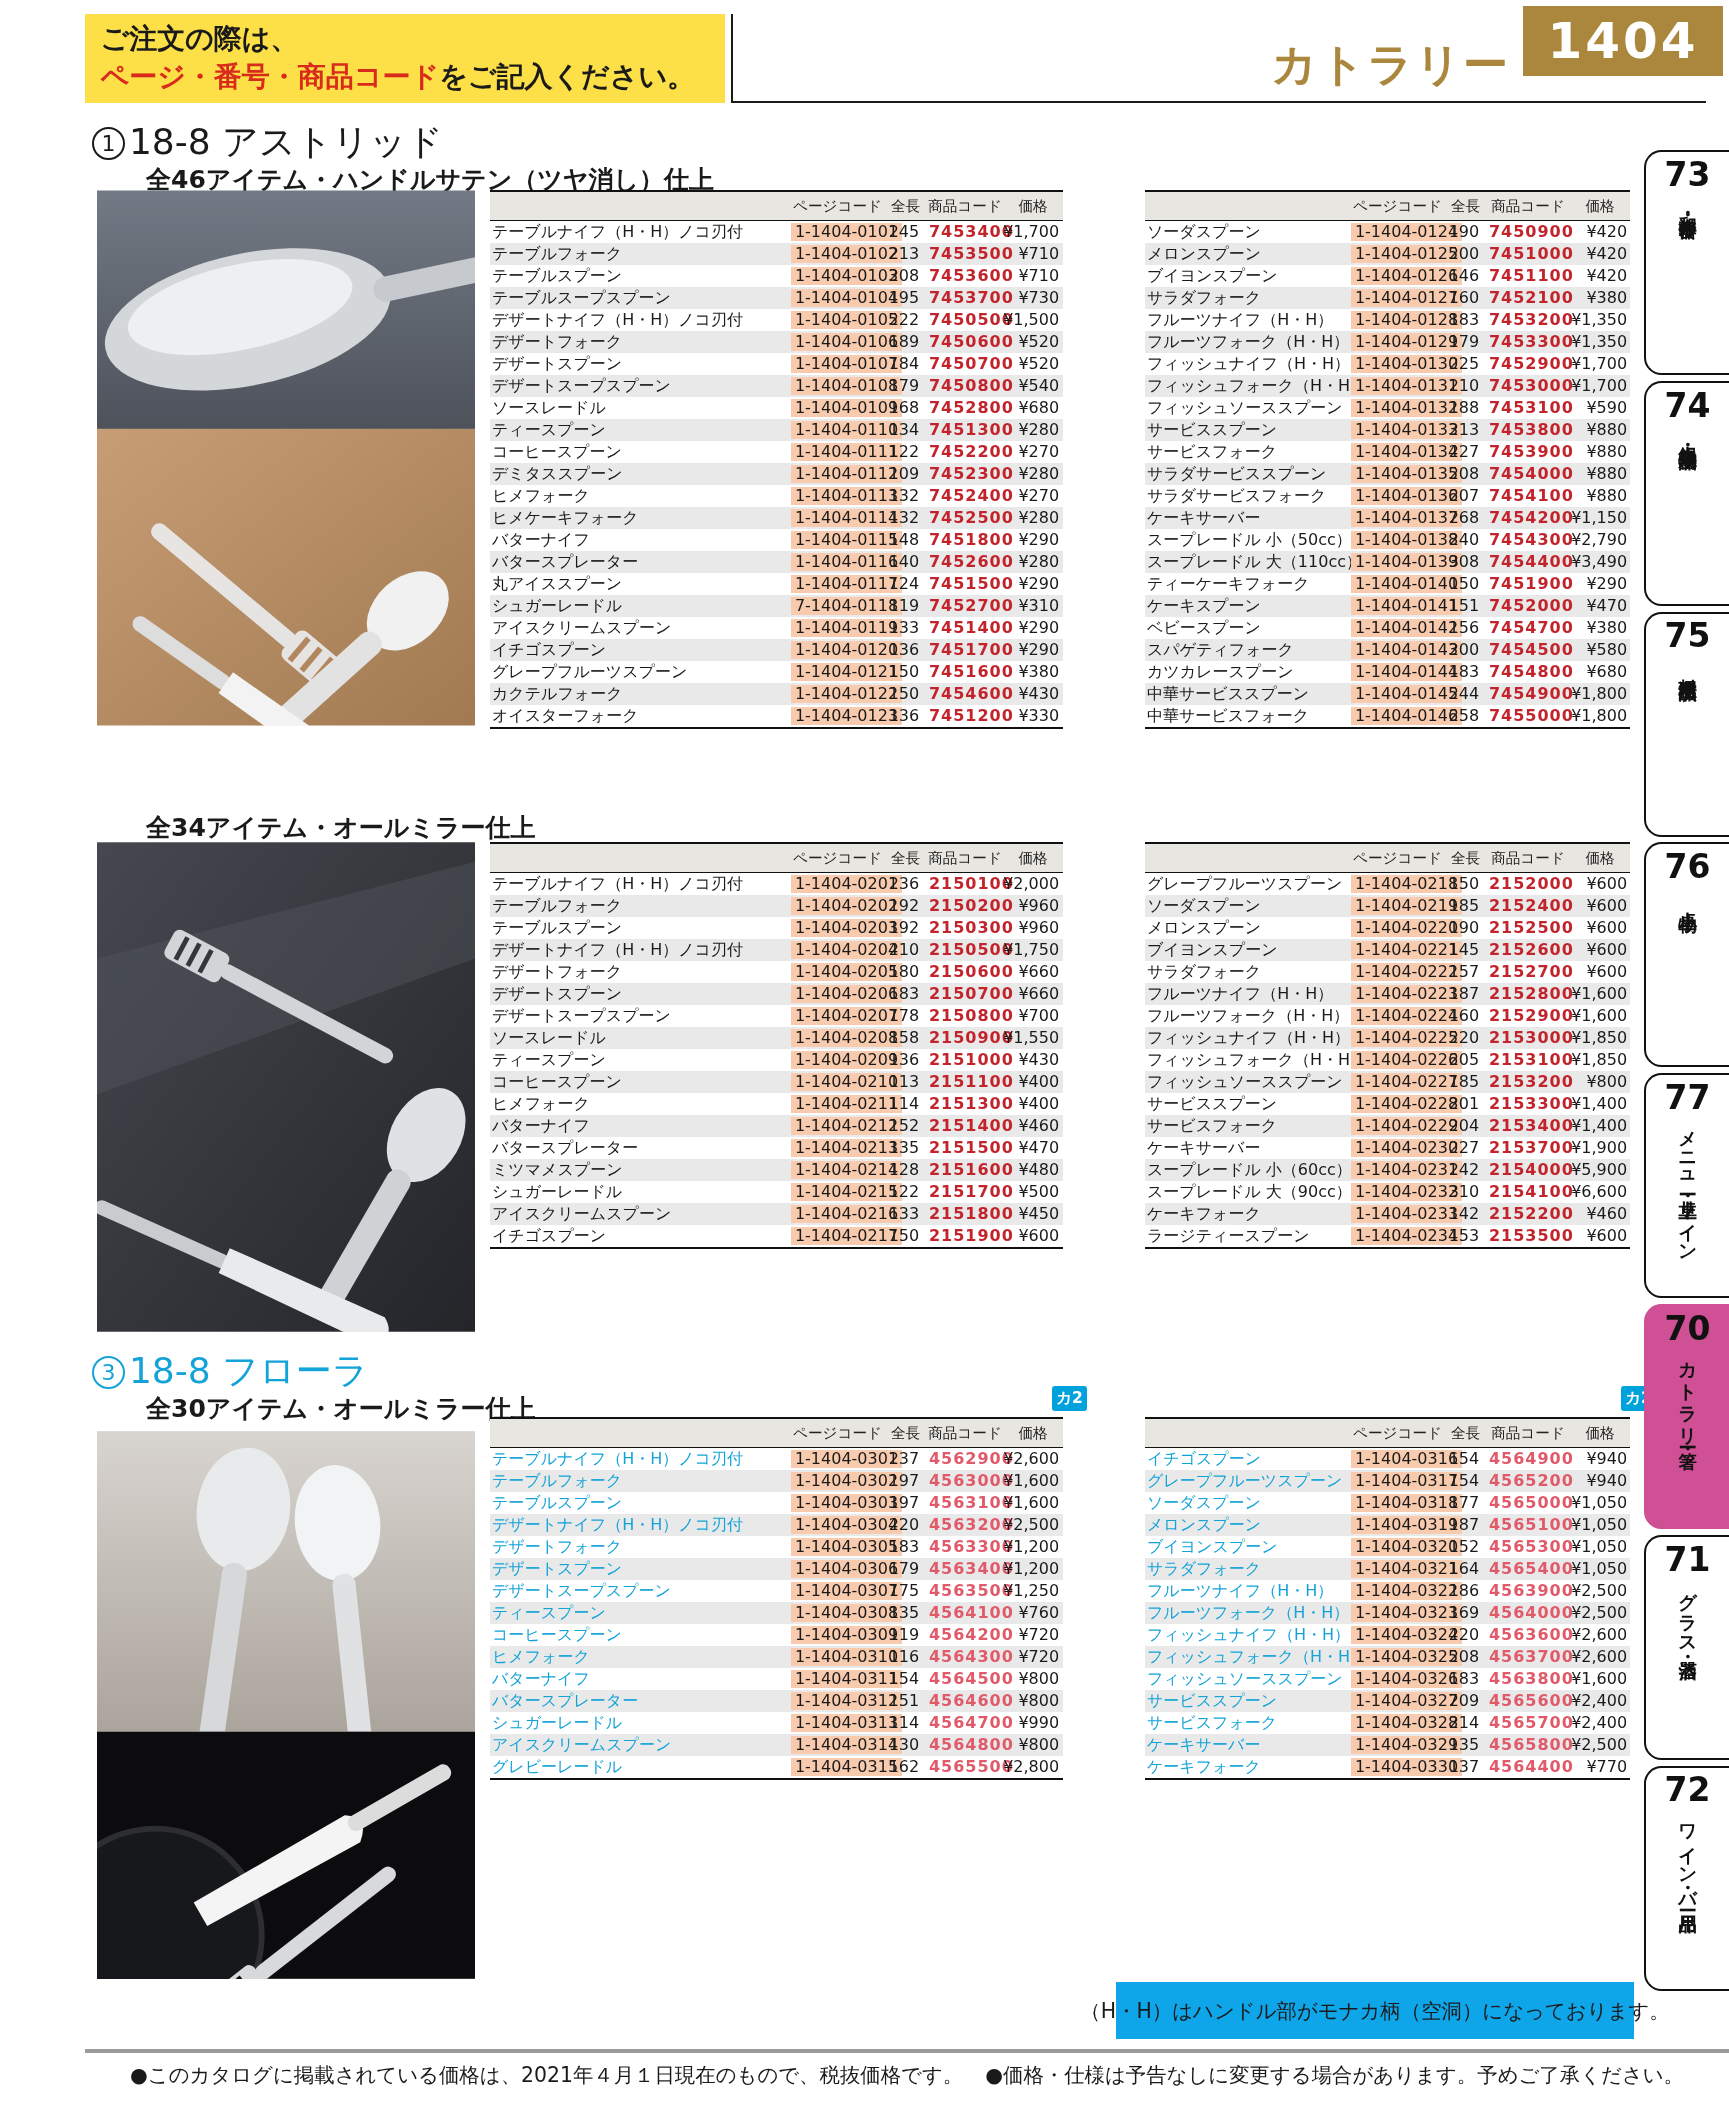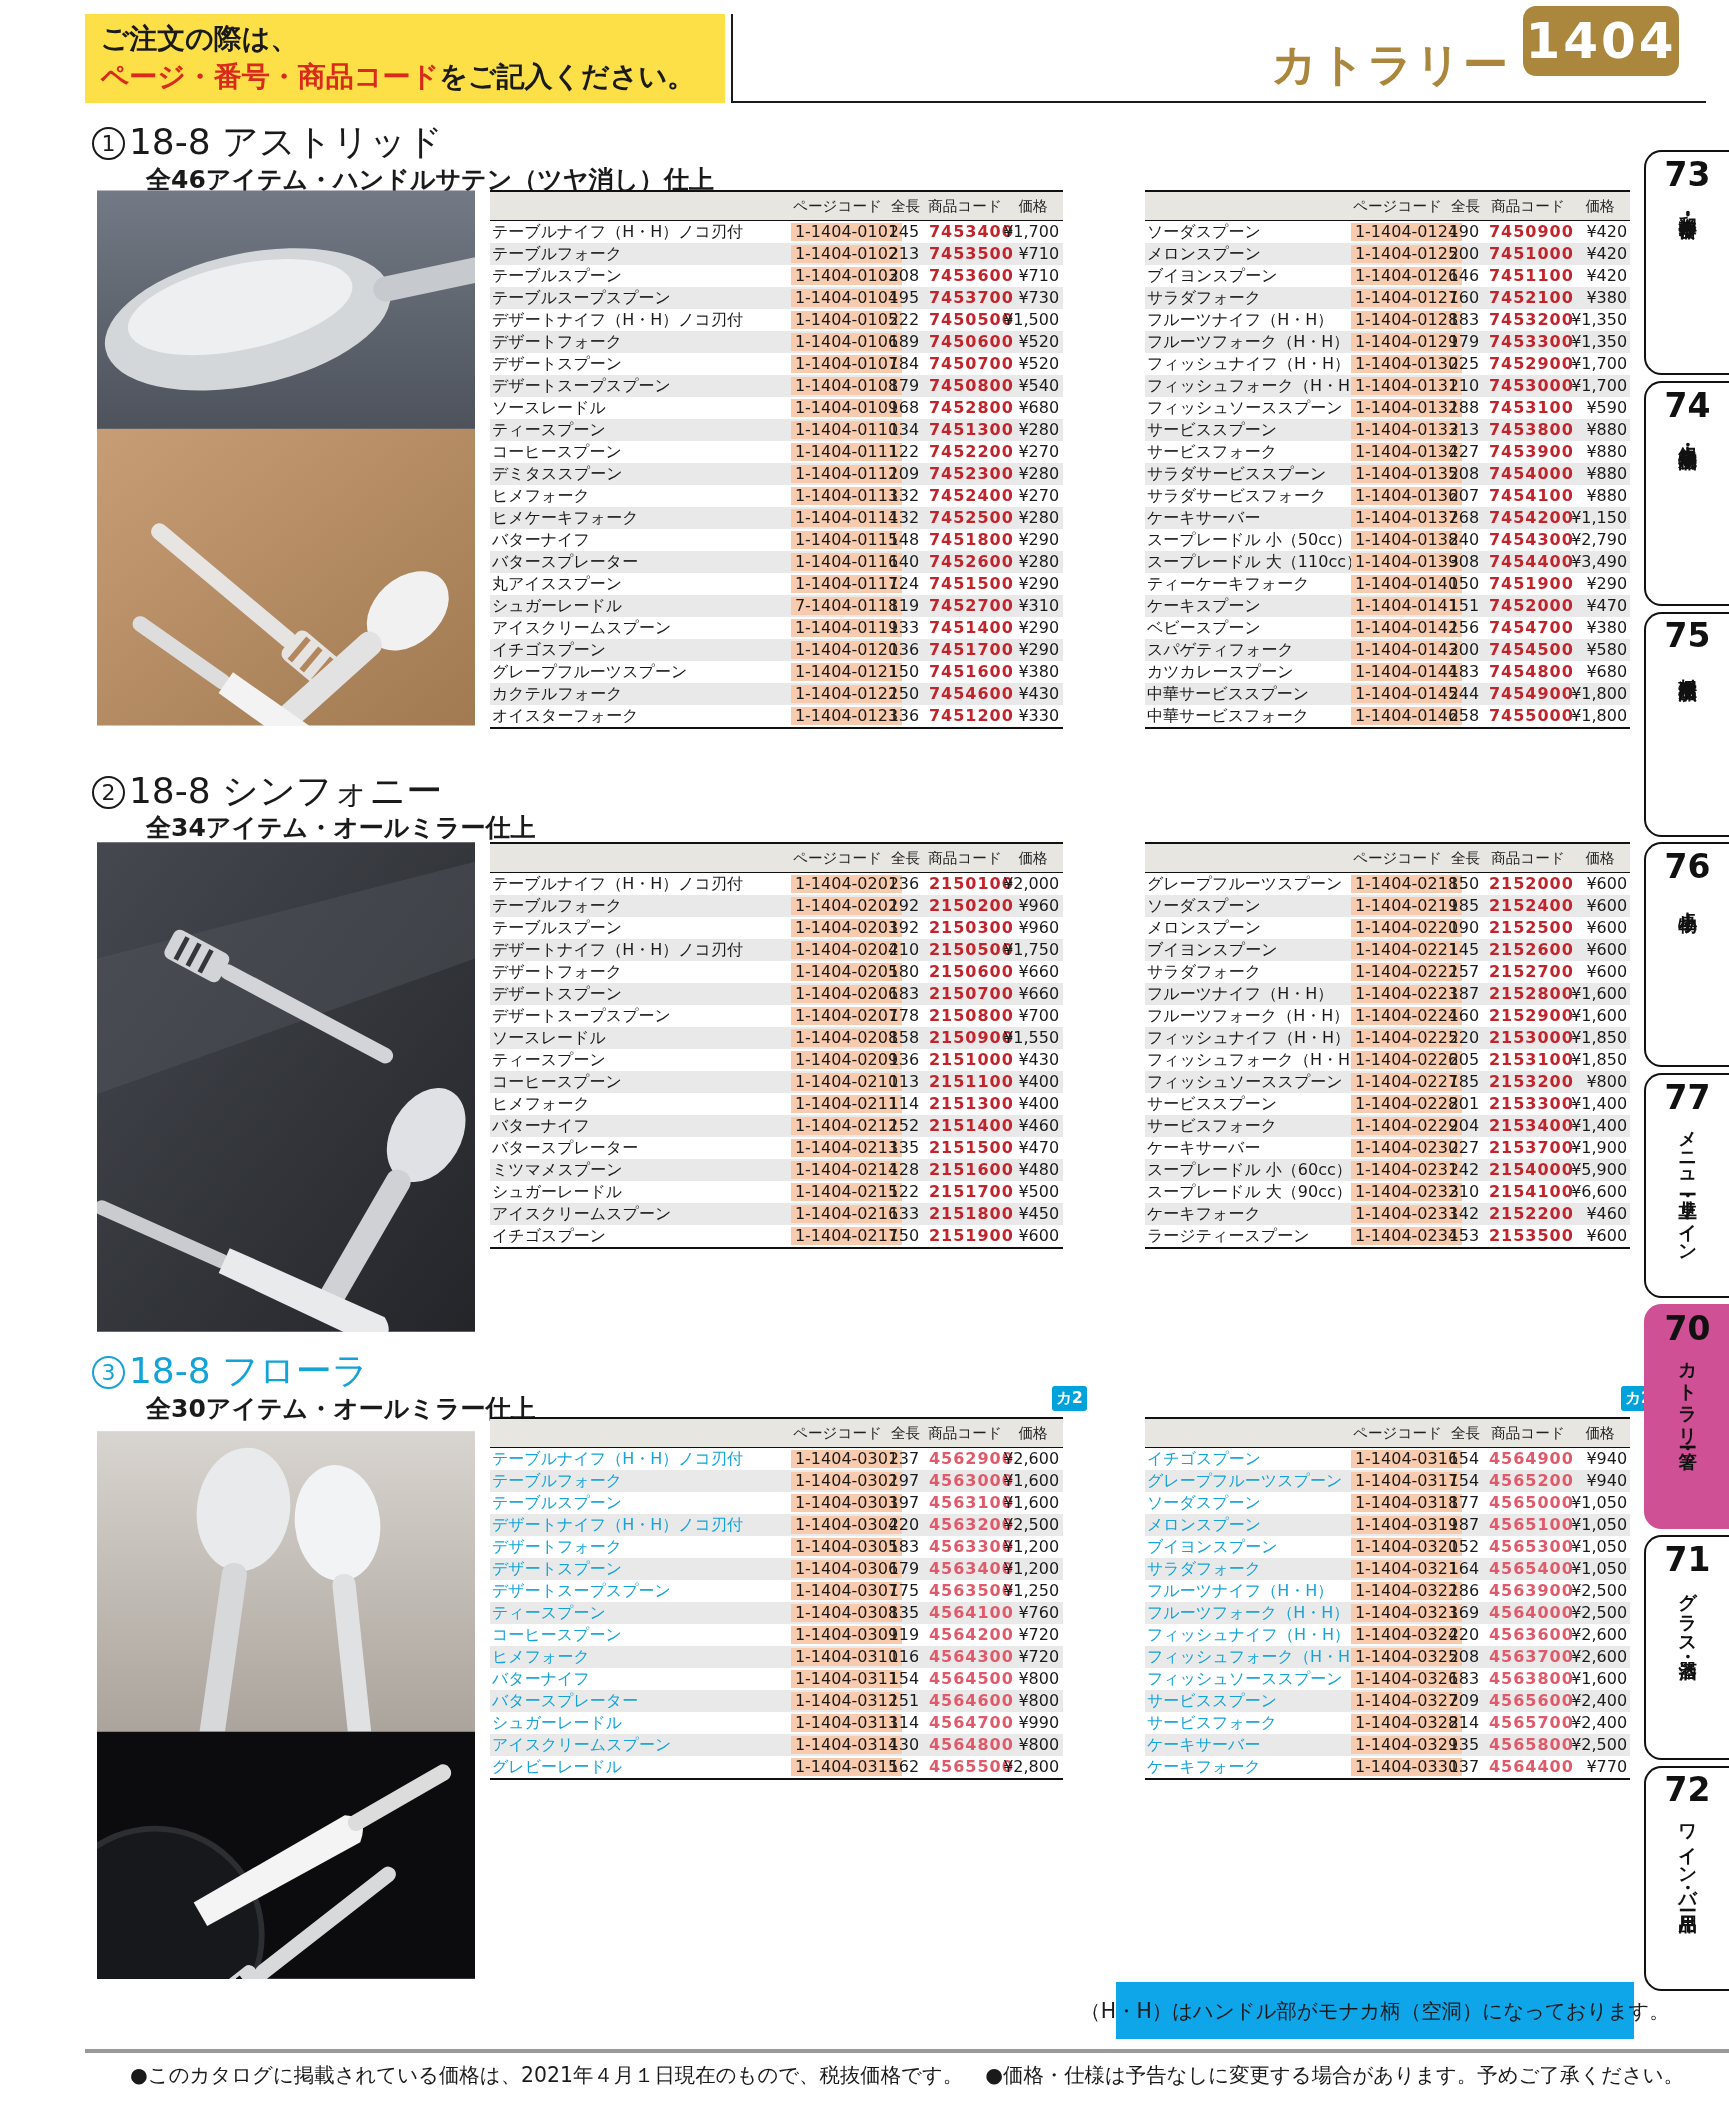--- a/index.html
+++ b/index.html
@@ -8,21 +8,21 @@
   .page { position:relative; width:1729px; height:2102px; background:#ffffff; margin:0 auto; overflow:hidden; }
 
   
   .order-box { position:absolute; left:85px; top:13.6px; width:640px; height:89px; background:#fde047; padding:7.8px 15.5px; }
   .order-line1 { font-size:28px; font-weight:bold; color:#1a1a1a; line-height:1.3; }
   .order-line2 { font-size:28px; font-weight:bold; line-height:1.35; color:#1a1a1a; }
   .order-red { color:#d92b1c; }
   .hdr-vline { position:absolute; left:731px; top:13.6px; width:1.9px; height:89px; background:#1a1a1a; }
   .hdr-hline { position:absolute; left:731px; top:101px; width:975px; height:1.9px; background:#1a1a1a; }
   .cat-title { position:absolute; top:35px; left:1145px; width:365px; text-align:right; font-size:45px; font-weight:bold; color:#aa873c; letter-spacing:1.9px; }
-  .pageno-box { position:absolute; left:1523px; top:5.8px; width:156px; height:70px; background:#aa873c; color:#fff; font-size:50px; font-weight:bold; display:flex; align-items:center; justify-content:center; letter-spacing:2.9px;border-radius:13px; }
+  .pageno-box { position:absolute; left:1523px; top:5.8px; width:200px; height:70px; background:#aa873c; color:#fff; font-size:50px; font-weight:bold; display:flex; align-items:center; justify-content:center; letter-spacing:2.9px; }
 
   
   .sec-head { position:absolute; font-weight:normal; font-size:36px; color:#1a1a1a; white-space:nowrap; }
   .sec-head .circ { display:inline-flex; width:33px; height:33px; border:2.9px solid currentColor; border-radius:50%; align-items:center; justify-content:center; font-size:22px; margin-right:3.9px; vertical-align:2.9px; }
   .sec-sub { position:absolute; font-weight:bold; font-size:25px; color:#1a1a1a; white-space:nowrap; }
   .flora-head { color:#14a3d8; }
 
   
   .photo { position:absolute; overflow:hidden; }
   .photo svg { display:block; }
@@ -454,23 +454,20 @@
         <div class="trow">
           <span class="cell c-name">中華サービスフォーク</span>
           <span class="cell c-page"><span class="hl">1-1404-0146</span></span>
           <span class="cell c-len">258</span>
           <span class="cell c-code">7455000</span>
           <span class="cell c-price">¥1,800</span>
         </div>
       </div>
   </div>
 
-  <div class="sec-head" style="left:92px; top:767px;">
-    <span class="circ">2</span><span>18-8 シンフォニー</span>
-  </div>
   <div class="sec-sub" style="left:146px; top:811px;">全34アイテム・オールミラー仕上</div>
 
   <div class="photo" style="left:97px; top:842px; width:378px; height:490px;">
     <svg width="378" height="490" viewBox="0 0 390 505">
       <defs>
         <linearGradient id="p2" x1="0" y1="0" x2="1" y2="1">
             <stop offset="0" stop-color="#45484f"></stop>
             <stop offset="1" stop-color="#232529"></stop>
           </linearGradient>
       </defs>

